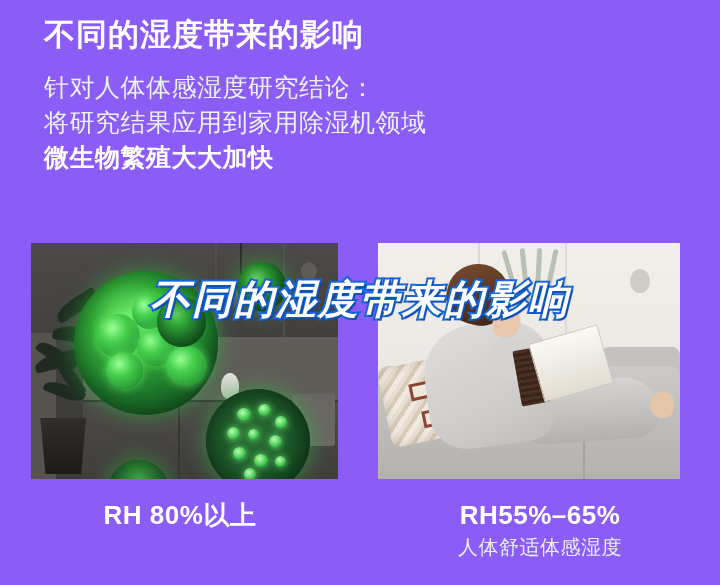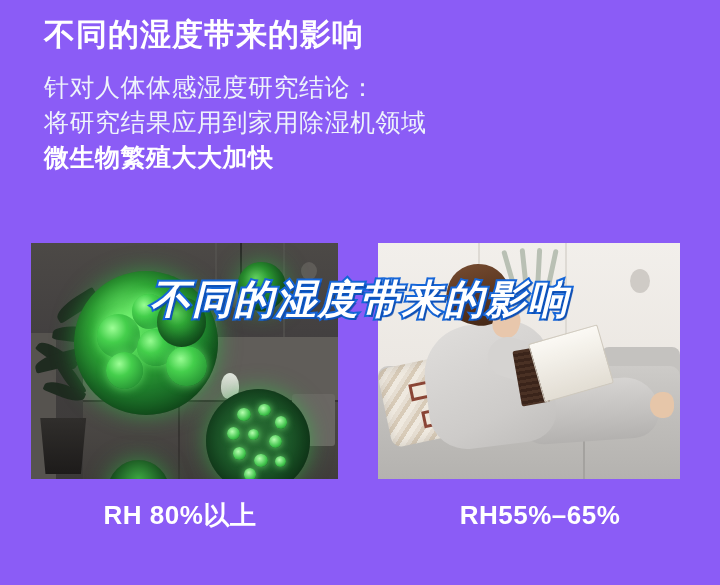--- a/index.html
+++ b/index.html
@@ -556,16 +556,17 @@
   </div>
 
   <div class="watermark">不同的湿度带来的影响</div>
 
   <div class="captions">
     <div class="caption-col">
       <div class="caption-title">RH 80%以上</div>
     </div>
     <div class="caption-col">
       <div class="caption-title">RH55%–65%</div>
+      <div class="caption-sub">人体舒适体感湿度</div>
     </div>
   </div>
 
 </div>
 
 </body></html>

